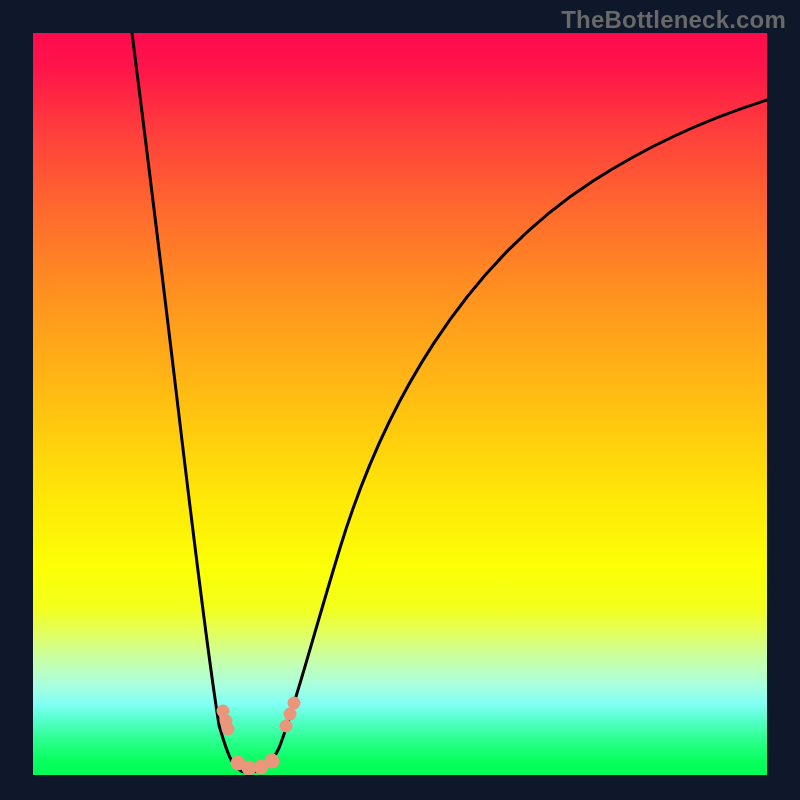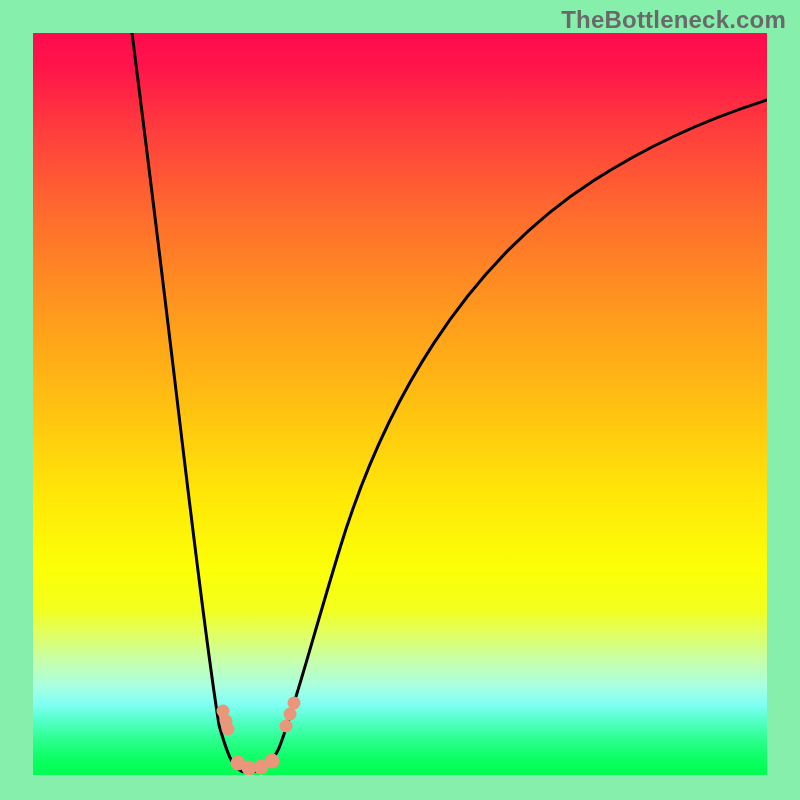--- a/index.html
+++ b/index.html
@@ -8,21 +8,21 @@
     width: 800px;
     height: 800px;
     background: #000;
     overflow: hidden;
     font-family: Arial, Helvetica, sans-serif;
   }
   .frame {
     position: relative;
     width: 800px;
     height: 800px;
-    background: #86efac;
+    background: #0f172a;
   }
   .watermark {
     position: absolute;
     top: 6px;
     right: 14px;
     font-size: 24px;
     font-weight: bold;
     color: #696969;
     letter-spacing: 0.2px;
     z-index: 10;

